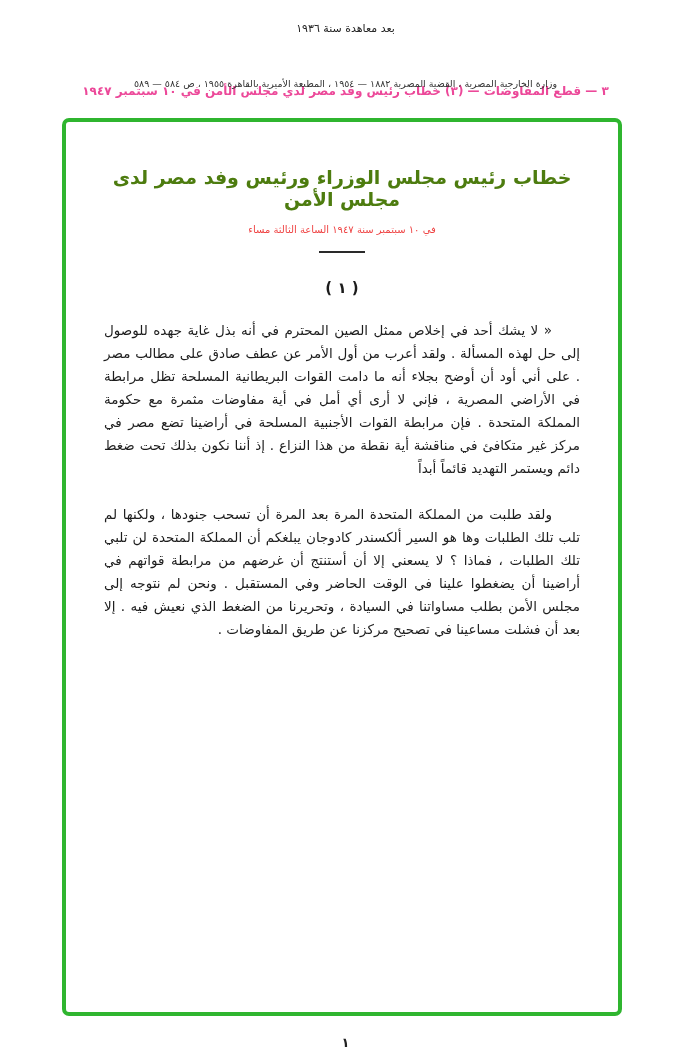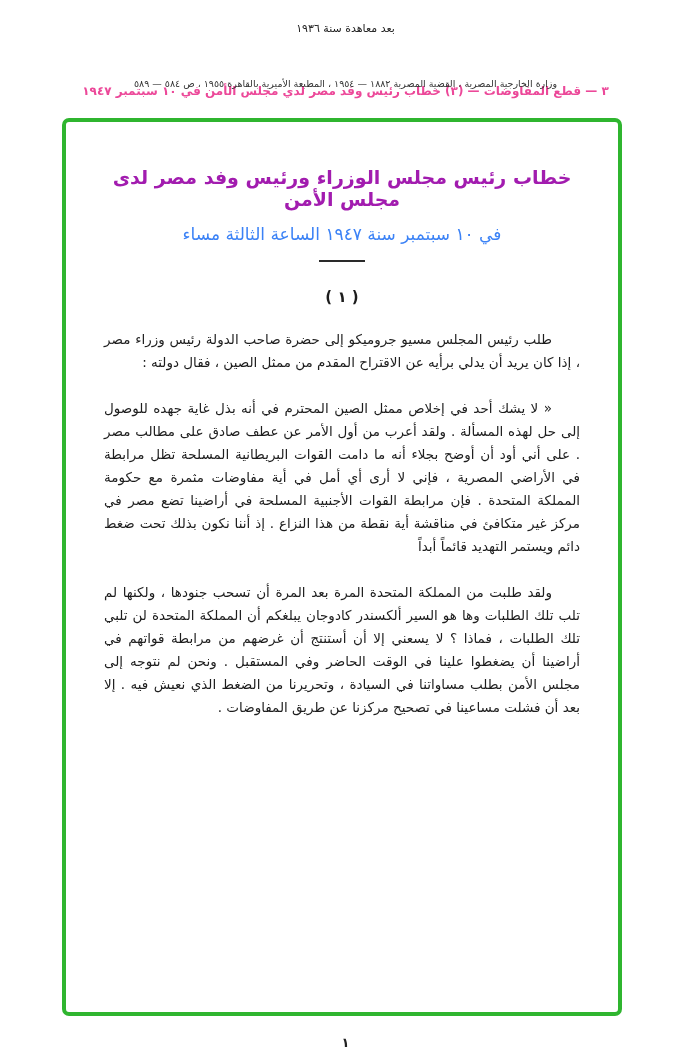--- a/index.html
+++ b/index.html
@@ -62,27 +62,27 @@
     border-radius: 7px;
     background: #ffffff;
     box-sizing: border-box;
     padding: 30px 38px 20px 38px;
     direction: rtl;
   }
   .doc-title {
     text-align: center;
     font-size: 19px;
     font-weight: bold;
-    color: #a21caf;
+    color: #4d7c0f;
     margin: 14px 0 14px 0;
   }
   .doc-subtitle {
     text-align: center;
-    font-size: 17px;
-    color: #3b82f6;
+    font-size: 10px;
+    color: #ef4444;
     margin: 0 0 16px 0;
   }
   .title-rule {
     width: 46px;
     height: 2px;
     background: #2a2a2a;
     margin: 0 auto 26px auto;
   }
   .section-marker {
     text-align: center;
@@ -126,21 +126,20 @@
 
     <div class="doc-title">خطاب رئيس مجلس الوزراء ورئيس وفد مصر لدى مجلس الأمن</div>
 
     <div class="doc-subtitle">في ١٠ سبتمبر سنة ١٩٤٧ الساعة الثالثة مساء</div>
 
     <div class="title-rule"></div>
 
     <div class="section-marker">( ١ )</div>
 
     <div class="doc-body">
-      <p>طلب رئيس المجلس مسيو جروميكو إلى حضرة صاحب الدولة رئيس وزراء مصر ، إذا كان يريد أن يدلي برأيه عن الاقتراح المقدم من ممثل الصين ، فقال دولته :</p>
       <p>« لا يشك أحد في إخلاص ممثل الصين المحترم في أنه بذل غاية جهده للوصول إلى حل لهذه المسألة . ولقد أعرب من أول الأمر عن عطف صادق على مطالب مصر . على أني أود أن أوضح بجلاء أنه ما دامت القوات البريطانية المسلحة تظل مرابطة في الأراضي المصرية ، فإني لا أرى أي أمل في أية مفاوضات مثمرة مع حكومة المملكة المتحدة . فإن مرابطة القوات الأجنبية المسلحة في أراضينا تضع مصر في مركز غير متكافئ في مناقشة أية نقطة من هذا النزاع . إذ أننا نكون بذلك تحت ضغط دائم ويستمر التهديد قائماً أبداً</p>
       <p>ولقد طلبت من المملكة المتحدة المرة بعد المرة أن تسحب جنودها ، ولكنها لم تلب تلك الطلبات وها هو السير ألكسندر كادوجان يبلغكم أن المملكة المتحدة لن تلبي تلك الطلبات ، فماذا ؟ لا يسعني إلا أن أستنتج أن غرضهم من مرابطة قواتهم في أراضينا أن يضغطوا علينا في الوقت الحاضر وفي المستقبل . ونحن لم نتوجه إلى مجلس الأمن بطلب مساواتنا في السيادة ، وتحريرنا من الضغط الذي نعيش فيه . إلا بعد أن فشلت مساعينا في تصحيح مركزنا عن طريق المفاوضات .</p>
     </div>
 
   </div>
 
   <div class="page-number">١</div>
 
 </div>
 

